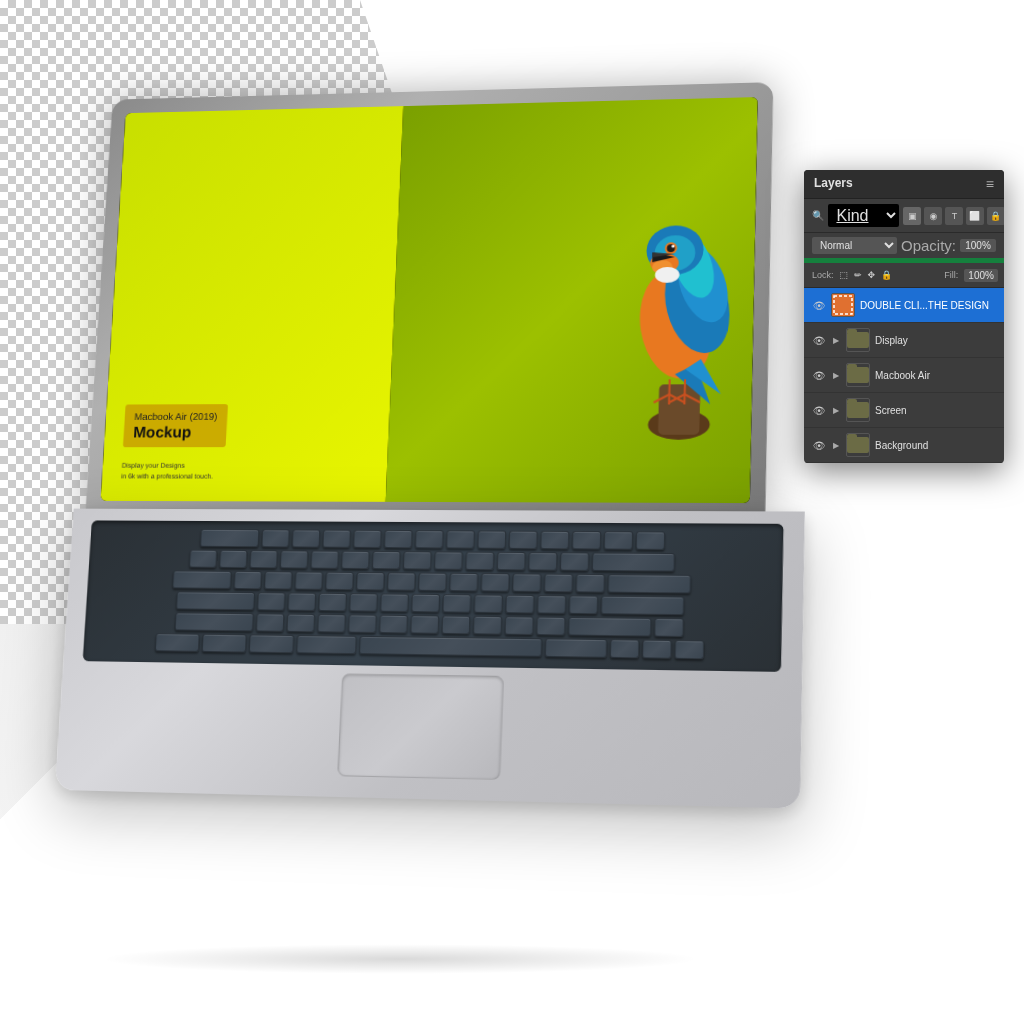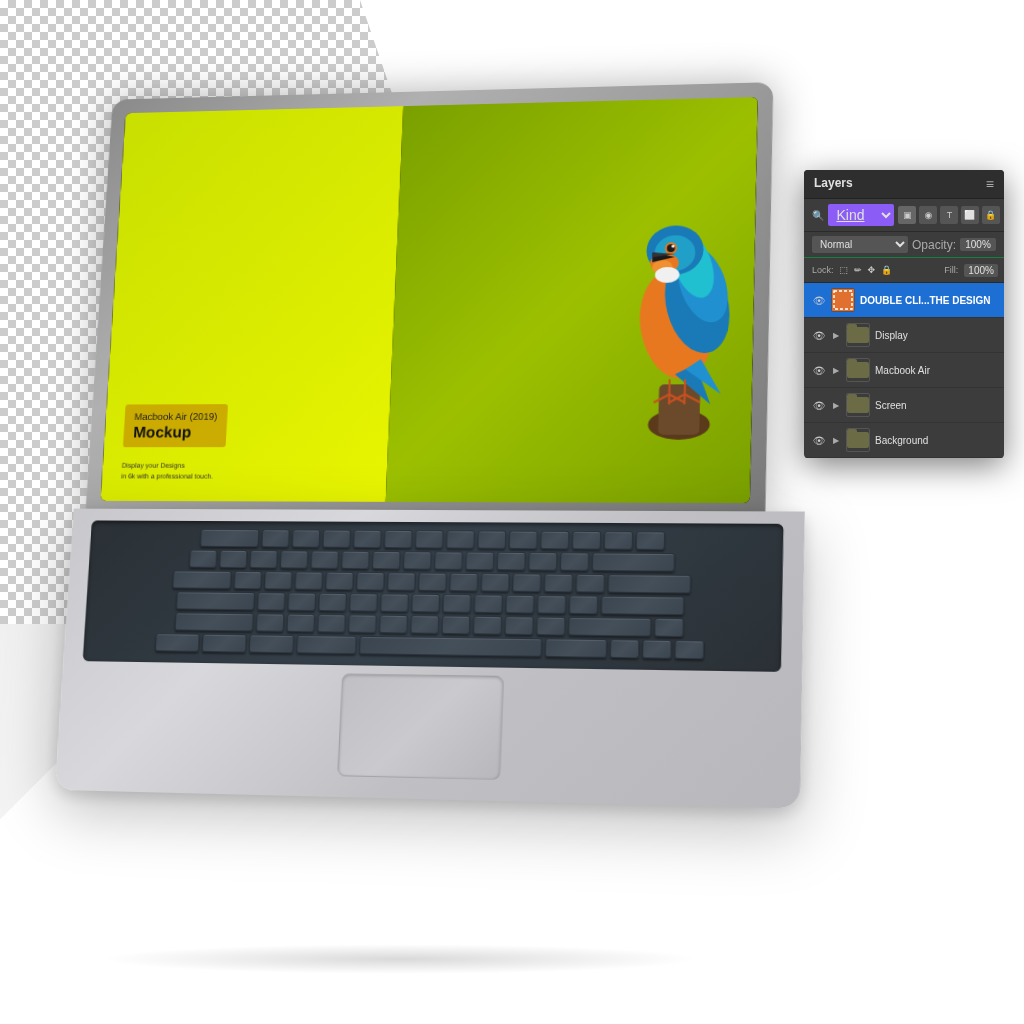--- a/index.html
+++ b/index.html
@@ -286,24 +286,24 @@
       gap: 4px;
       border-bottom: 1px solid #2a2a2a;
     }
 
     .search-icon-small {
       color: #aaa;
       font-size: 10px;
     }
 
     .kind-dropdown {
-      background: #8b5cf6;
+      background: #000000;
       border: none;
       color: #e0e0e0;
-      font-size: 14px;
+      font-size: 16px;
       padding: 2px 4px;
       border-radius: 2px;
       cursor: pointer;
       text-decoration: underline;
     }
 
     .filter-icons {
       display: flex;
       gap: 3px;
       margin-left: auto;
@@ -325,36 +325,36 @@
     .filter-icon-btn.active {
       background: #666;
     }
 
     .layers-blend-row {
       background: #3c3c3c;
       padding: 4px 8px;
       display: flex;
       align-items: center;
       gap: 4px;
-      border-bottom: 1px solid #15803d;
+      border-bottom: 5px solid #15803d;
     }
 
     .blend-dropdown {
       background: #555;
       border: none;
       color: #e0e0e0;
       font-size: 10px;
       padding: 2px 4px;
       border-radius: 2px;
       flex: 1;
       cursor: pointer;
     }
 
     .opacity-label {
-      font-size: 12px;
+      font-size: 15px;
       color: #aaa;
     }
 
     .opacity-value {
       font-size: 10px;
       color: #e0e0e0;
       background: #555;
       padding: 1px 4px;
       border-radius: 2px;
       width: 36px;
@@ -476,21 +476,20 @@
       font-size: 10px;
       color: #e0e0e0;
       white-space: nowrap;
       overflow: hidden;
       text-overflow: ellipsis;
       flex: 1;
     }
 
     .layer-item.active .layer-name {
       color: #ffffff;
-      font-weight: bold;
     }
 
     
     .macbook-shadow {
       position: absolute;
       bottom: 50px;
       left: 100px;
       width: 600px;
       height: 30px;
       background: radial-gradient(ellipse, rgba(0,0,0,0.15) 0%, transparent 70%);

